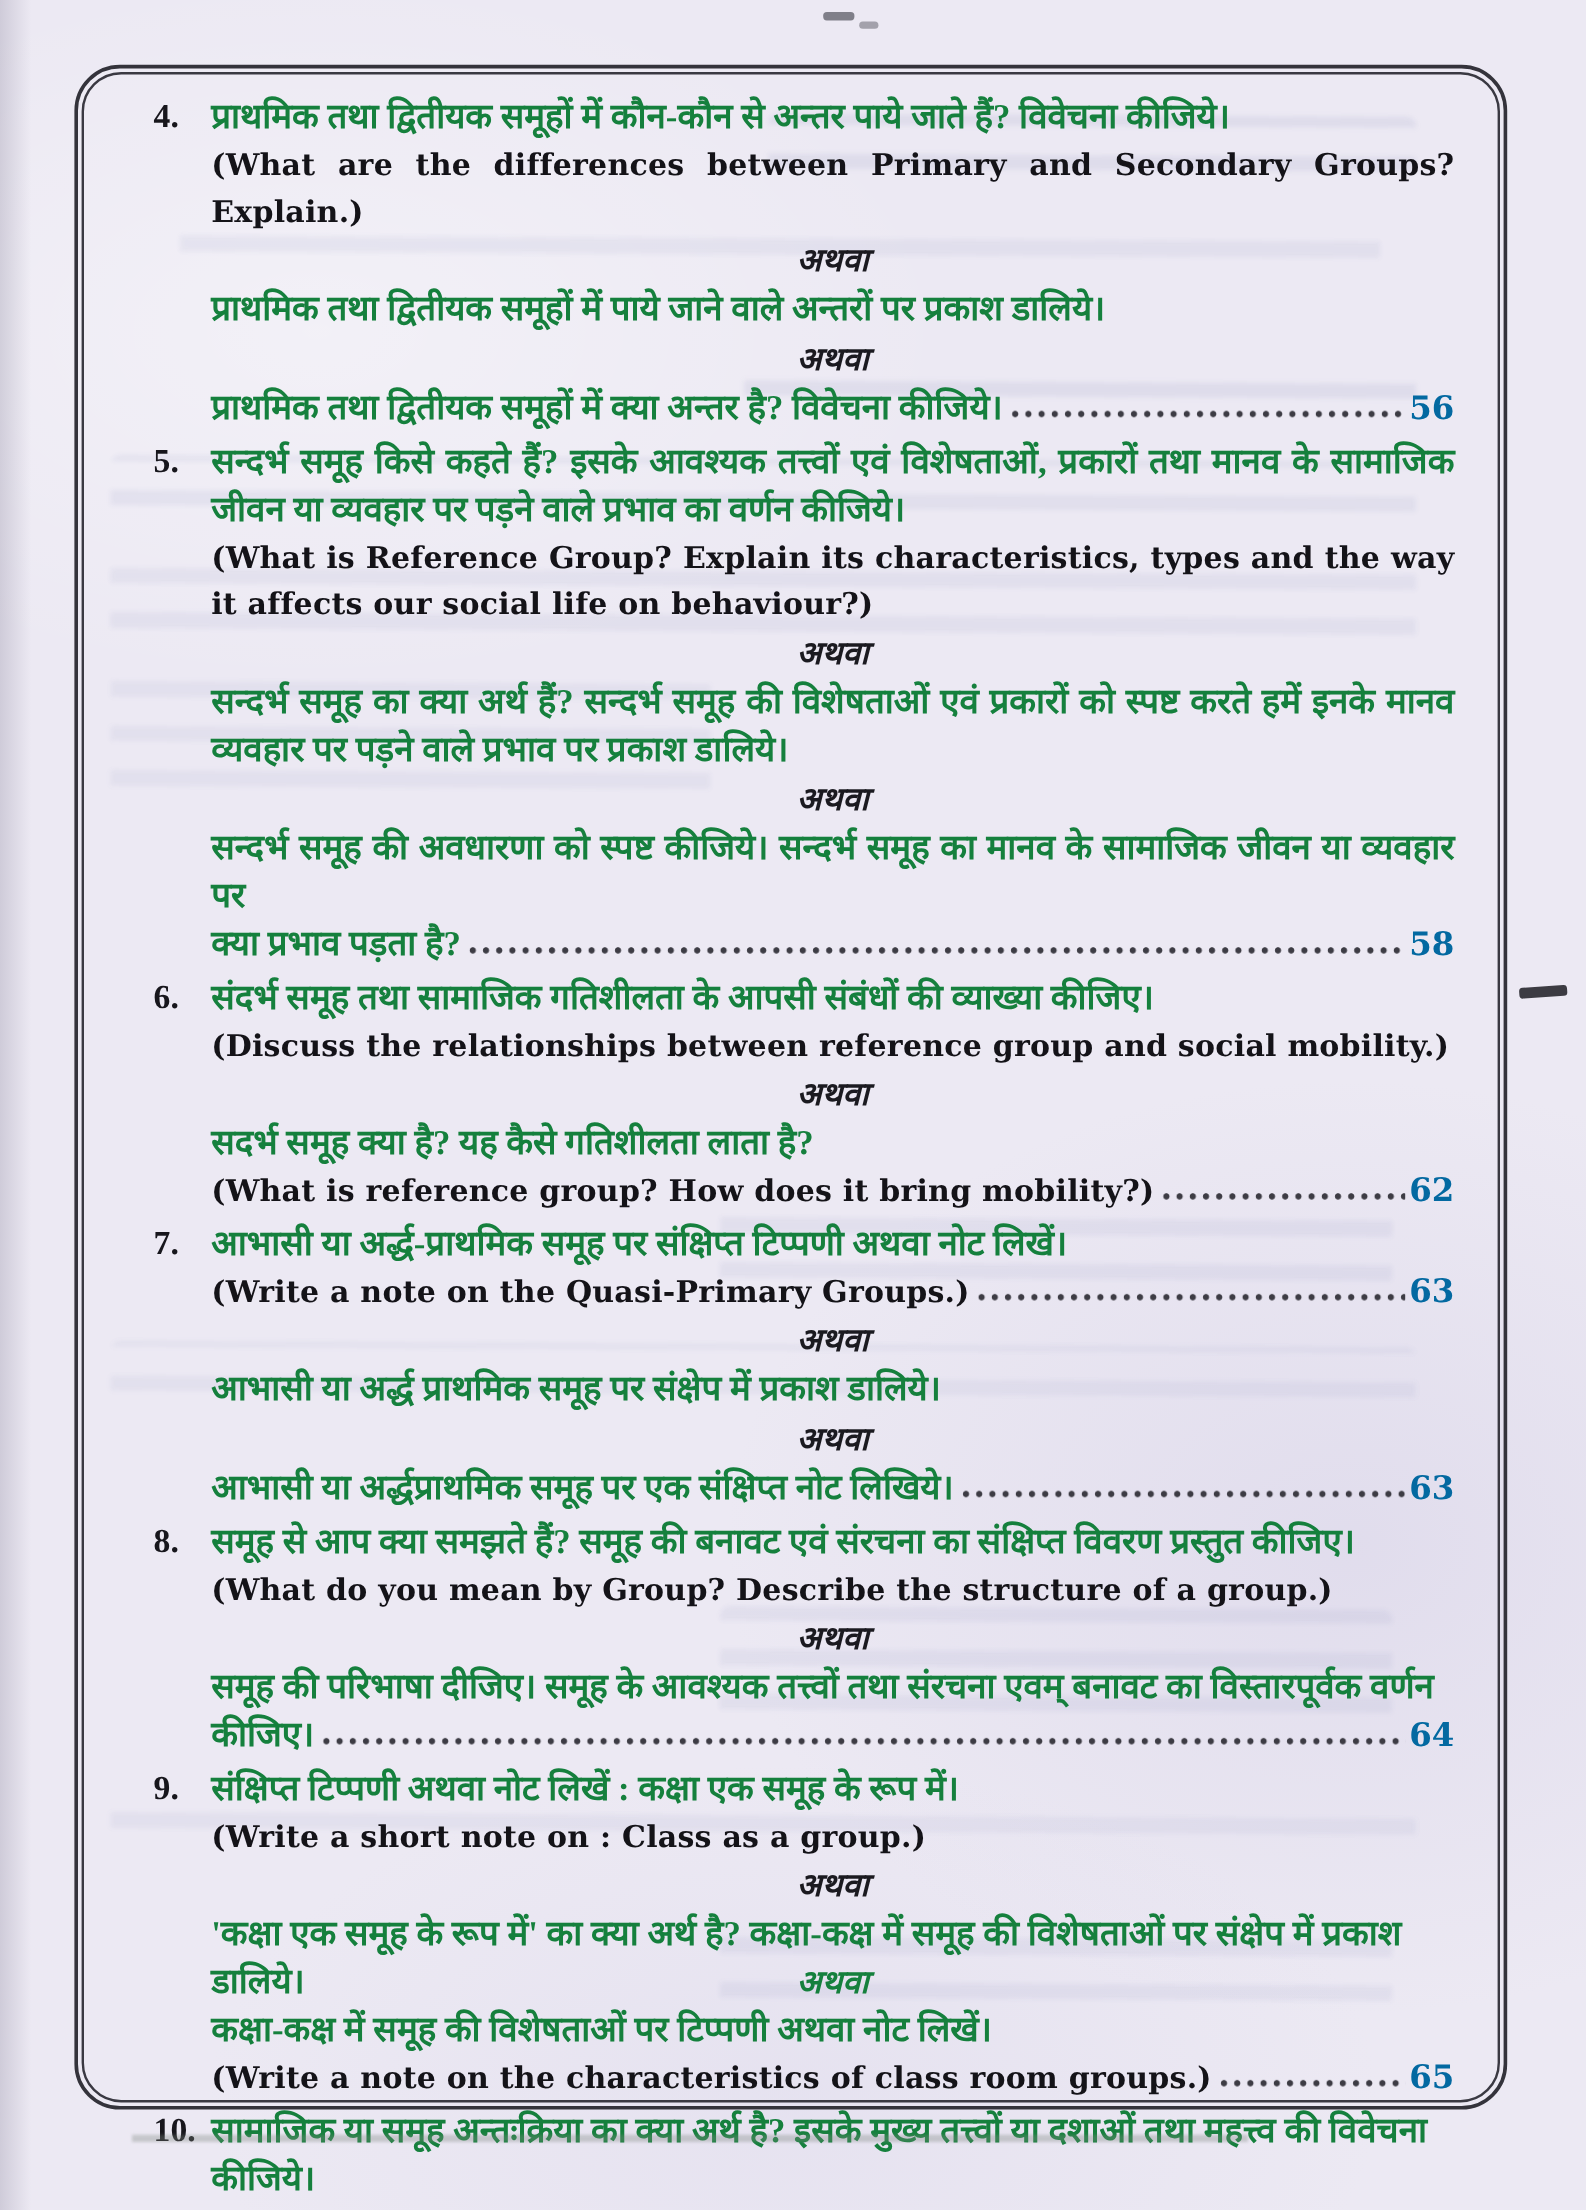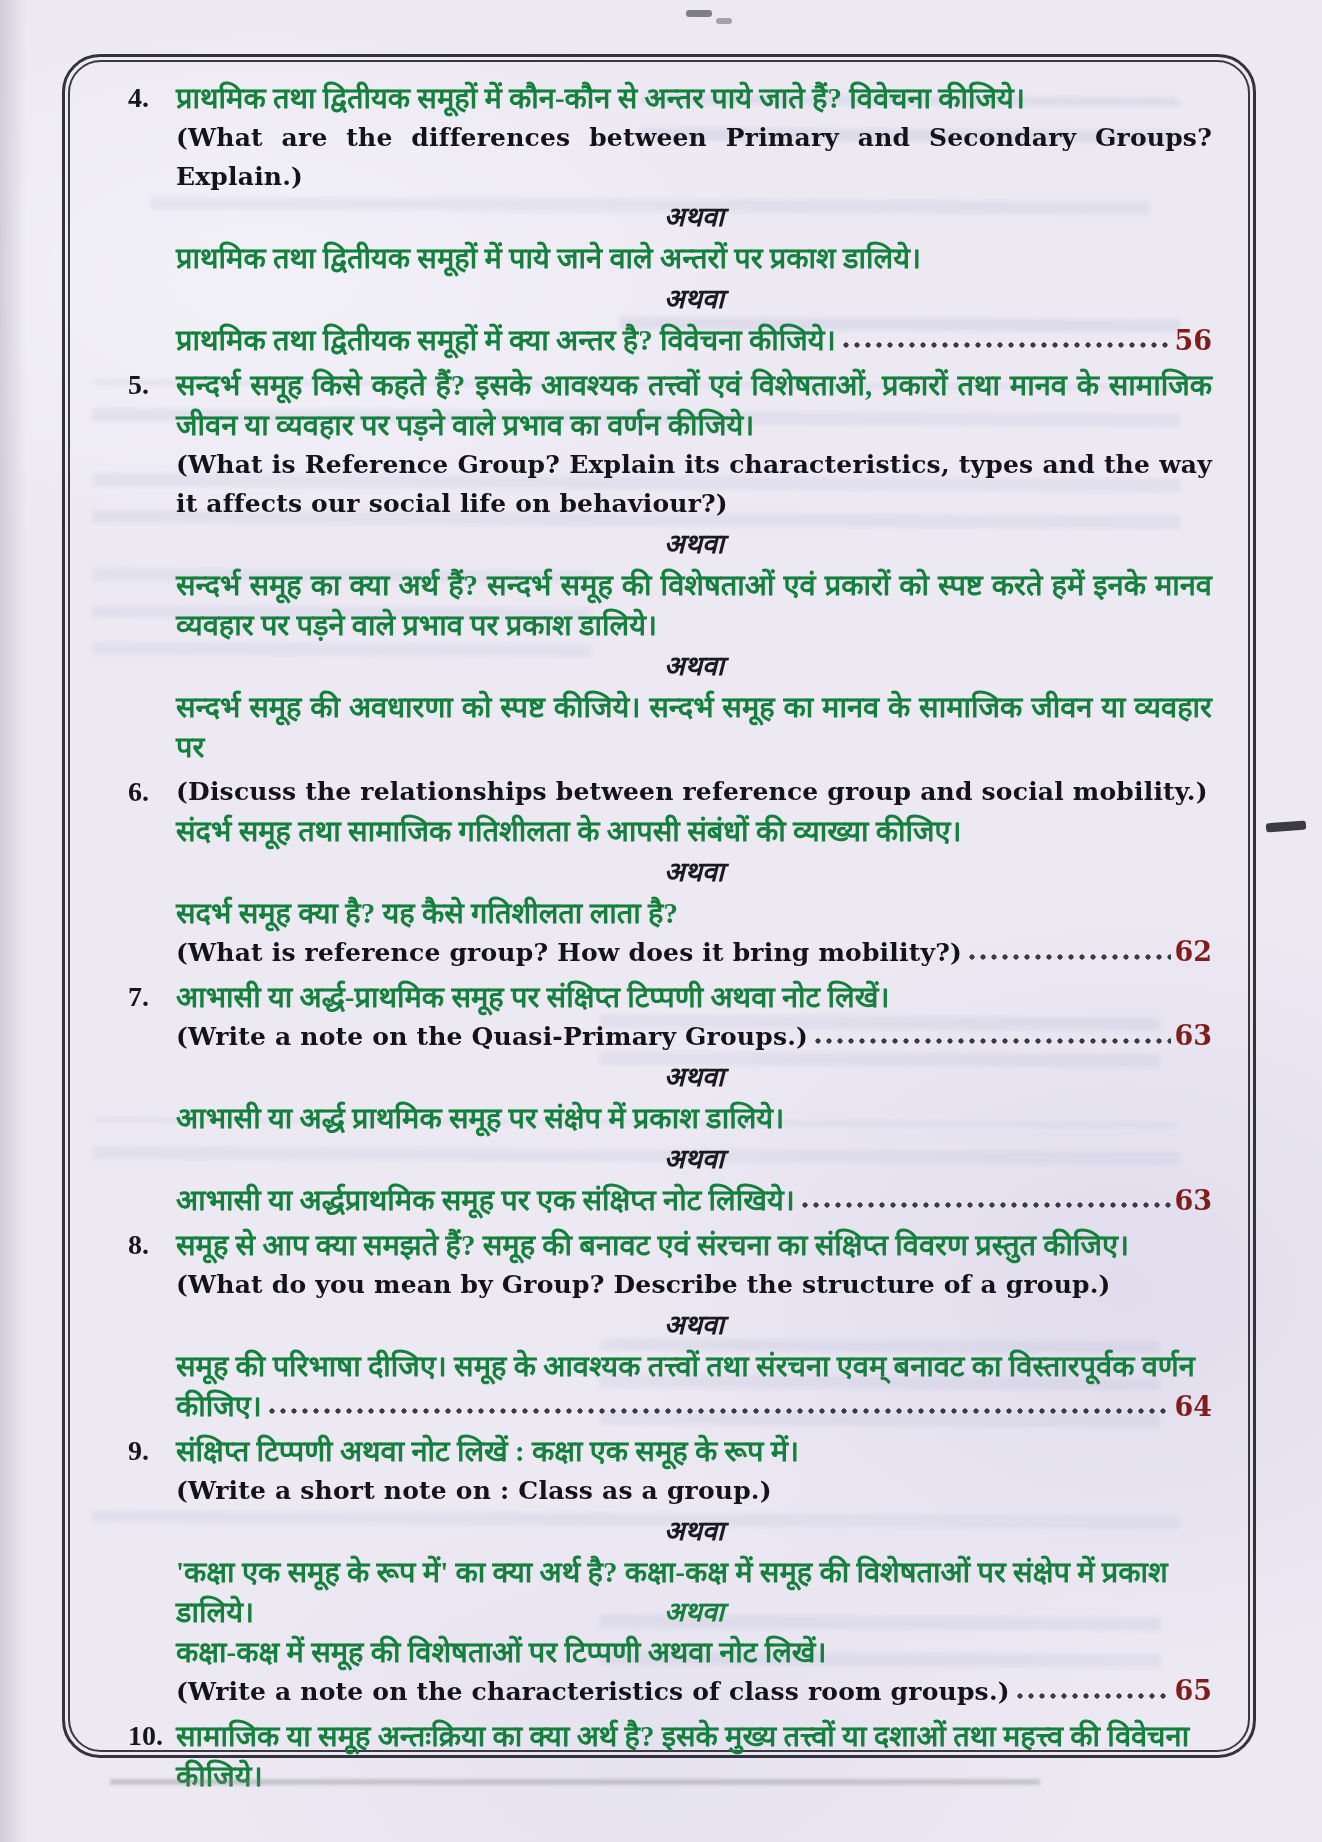--- a/index.html
+++ b/index.html
@@ -48,21 +48,21 @@
   .leader{display:flex;align-items:baseline;}
   .leader .txt{flex:0 1 auto;white-space:nowrap;}
   .leader .txt.hi,.leader .txt.en{text-align:left;}
   .dots{
     flex:1 1 auto;align-self:flex-end;height:12px;margin:0 3px 9px 6px;min-width:40px;
     background-image:radial-gradient(circle at 4px 50%, #3d3c44 2.3px, transparent 2.9px);
     background-size:11px 100%;background-repeat:repeat-x;
   }
   .pg{
     flex:0 0 auto;font-family:"DejaVu Serif","Liberation Serif",serif;
-    font-weight:700;font-size:27px;color:#7f1d1d;
+    font-weight:700;font-size:27px;color:#0369a1;
   }
   .orin{position:relative;}
   .orin .pre{display:inline-block;}
   .orin .or-c{
     position:absolute;left:0;right:0;top:0;text-align:center;
     font-weight:700;font-style:italic;font-size:27px;line-height:40px;
   }
   
   .ghost{
     position:absolute;pointer-events:none;border-radius:8px;
@@ -112,27 +112,32 @@
     </div>
     <div class="q-item">
       <div class="q-num">5.</div>
       <div class="q-body">
         <div class="ln hi">सन्दर्भ समूह किसे कहते हैं? इसके आवश्यक तत्त्वों एवं विशेषताओं, प्रकारों तथा मानव के सामाजिक जीवन या व्यवहार पर पड़ने वाले प्रभाव का वर्णन कीजिये।</div>
         <div class="ln en">(What is Reference Group? Explain its characteristics, types and the way it affects our social life on behaviour?)</div>
         <div class="or">अथवा</div>
         <div class="ln hi">सन्दर्भ समूह का क्या अर्थ हैं? सन्दर्भ समूह की विशेषताओं एवं प्रकारों को स्पष्ट करते हमें इनके मानव व्यवहार पर पड़ने वाले प्रभाव पर प्रकाश डालिये।</div>
         <div class="or">अथवा</div>
         <div class="ln hi">सन्दर्भ समूह की अवधारणा को स्पष्ट कीजिये। सन्दर्भ समूह का मानव के सामाजिक जीवन या व्यवहार पर</div>
+        <div class="leader">
+          <span class="txt ln hi">क्या प्रभाव पड़ता है?</span>
+          <span class="dots"></span>
+          <span class="pg">58</span>
+        </div>
       </div>
     </div>
     <div class="q-item">
       <div class="q-num">6.</div>
       <div class="q-body">
+        <div class="ln hi">संदर्भ समूह तथा सामाजिक गतिशीलता के आपसी संबंधों की व्याख्या कीजिए।</div>
         <div class="ln en">(Discuss the relationships between reference group and social mobility.)</div>
-        <div class="ln hi">संदर्भ समूह तथा सामाजिक गतिशीलता के आपसी संबंधों की व्याख्या कीजिए।</div>
         <div class="or">अथवा</div>
         <div class="ln hi">सदर्भ समूह क्या है? यह कैसे गतिशीलता लाता है?</div>
         <div class="leader">
           <span class="txt ln en">(What is reference group? How does it bring mobility?)</span>
           <span class="dots"></span>
           <span class="pg">62</span>
         </div>
       </div>
     </div>
     <div class="q-item">

